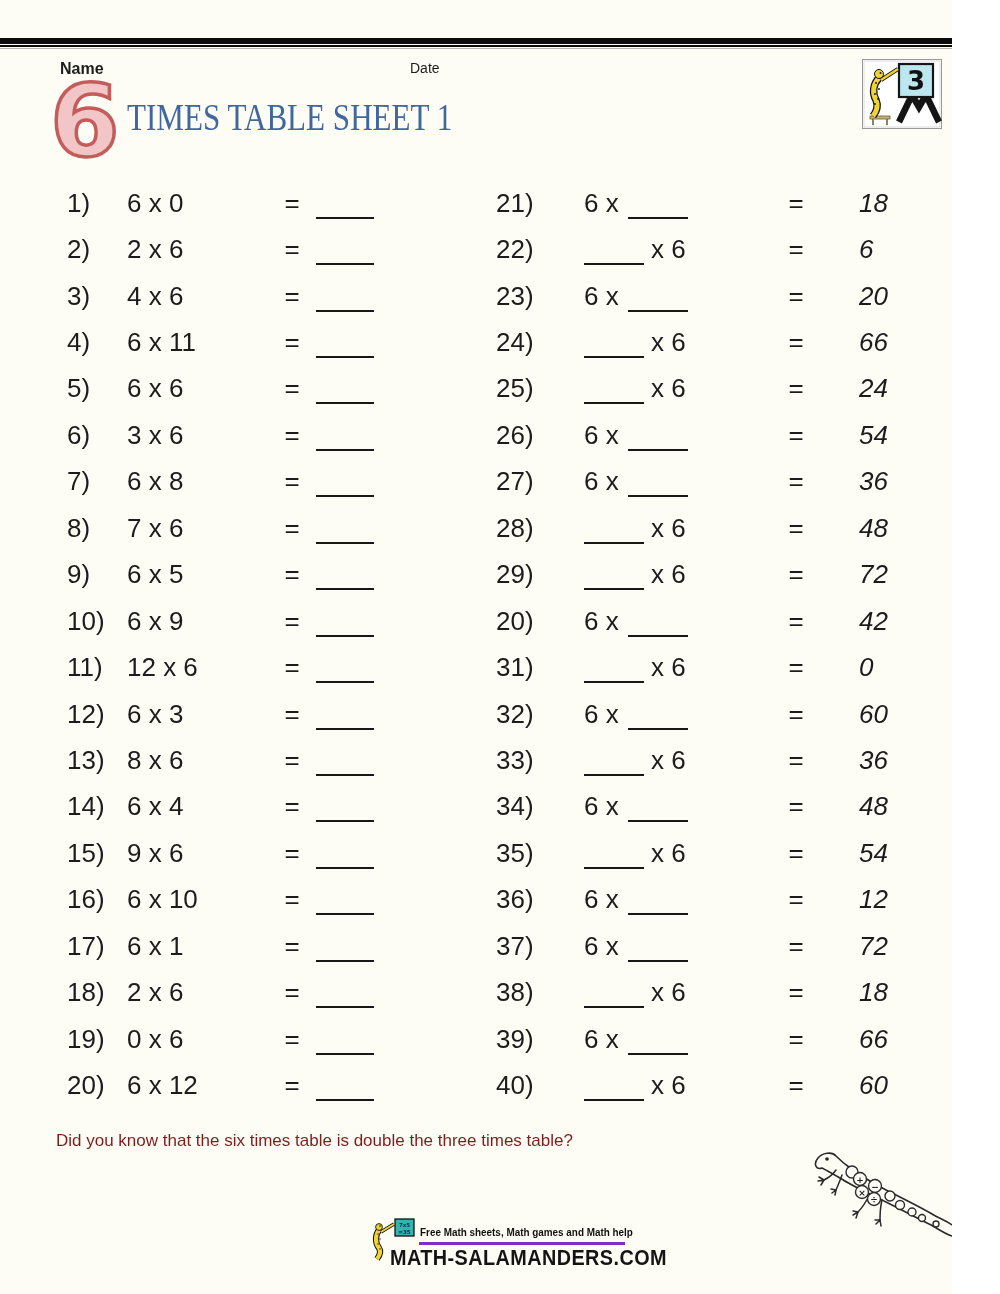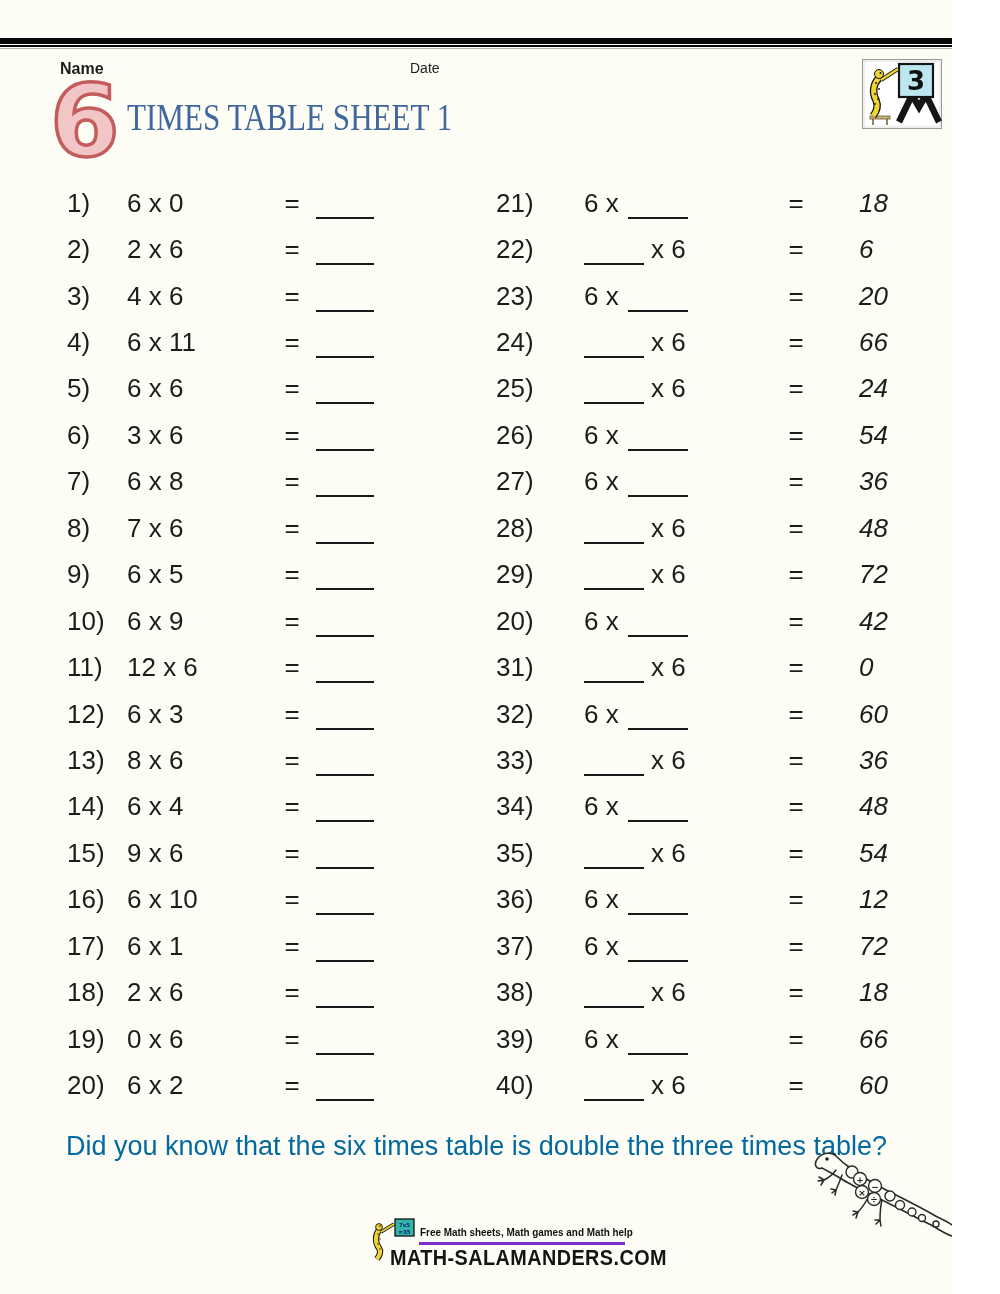--- a/index.html
+++ b/index.html
@@ -34,21 +34,21 @@
   .num{text-align:left;}
   .expr{text-align:left;}
   .eqs{text-align:center;}
   .blank{display:inline-block;width:58px;height:16px;border-bottom:2.6px solid #181818;
          vertical-align:-7px;}
   #rightcol .blank{width:60px;}
   .blank.ml{margin-left:9px;}
   .blank.mr{margin-right:7px;}
   .ans{text-align:left;padding-left:2px;font-style:italic;}
 
-  .note{position:absolute;left:66px;top:1131px;font-size:27px;color:#0369a1;}
+  .note{position:absolute;left:56px;top:1131px;font-size:17px;color:#7f1d1d;}
 
   .big-salamander{position:absolute;left:808px;top:1146px;}
 
   .footer{position:absolute;left:370px;top:1222px;width:266px;height:58px;}
   .footer-logo{position:absolute;left:0px;top:-4px;}
   .tagline{position:absolute;left:50px;top:4px;font-size:11px;font-weight:700;
            white-space:nowrap;transform:scaleX(0.9);transform-origin:left top;color:#111;}
   .rule{position:absolute;left:49px;top:20px;width:206px;height:3px;background:#7b2fc8;}
   .wordmark{position:absolute;left:20px;top:23px;font-size:22px;font-weight:700;
             white-space:nowrap;transform:scaleX(0.9);transform-origin:left top;color:#141414;
@@ -209,21 +209,21 @@
         <span class="cell"><span class="blank"></span></span>
       </div>
       <div class="prow">
         <span class="cell num">19)</span>
         <span class="cell expr">0 x 6</span>
         <span class="cell eqs">=</span>
         <span class="cell"><span class="blank"></span></span>
       </div>
       <div class="prow">
         <span class="cell num">20)</span>
-        <span class="cell expr">6 x 2</span>
+        <span class="cell expr">6 x 12</span>
         <span class="cell eqs">=</span>
         <span class="cell"><span class="blank"></span></span>
       </div>
     </div>
   <div class="problems" id="rightcol">
       <div class="prow">
         <span class="cell num">21)</span>
         <span class="cell expr"><span>6 x</span><span class="blank ml"></span></span>
         <span class="cell eqs">=</span>
         <span class="cell ans">18</span>

